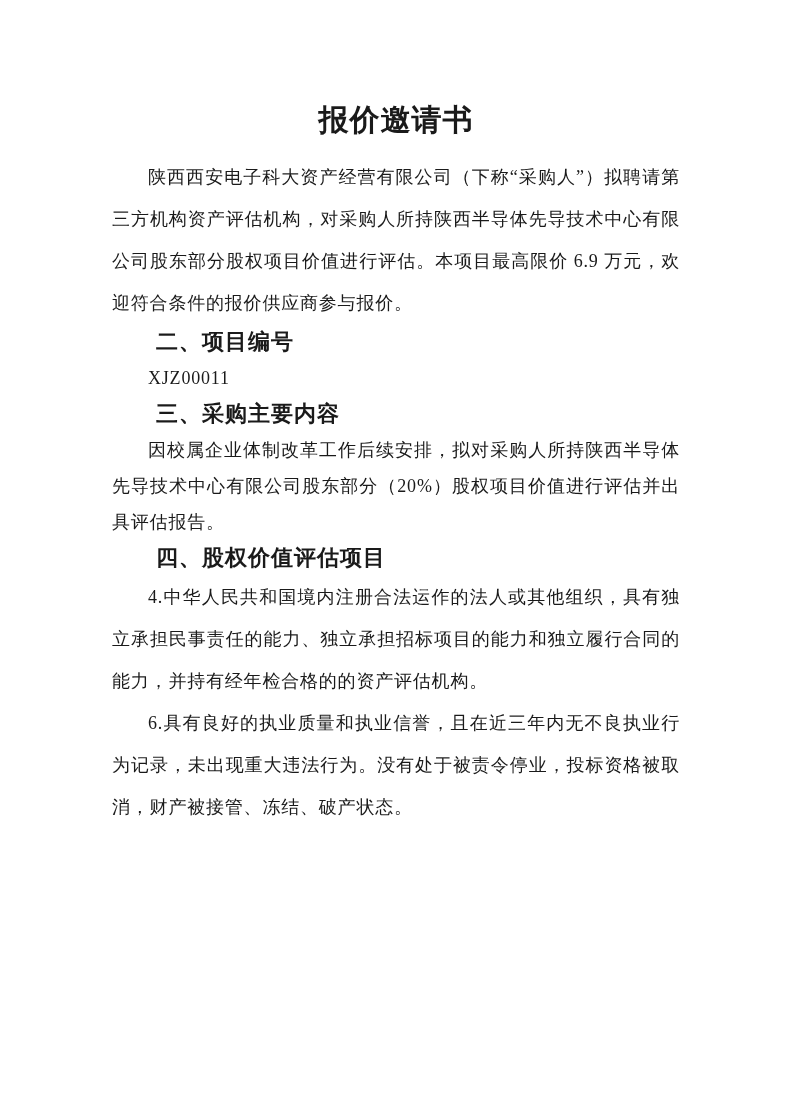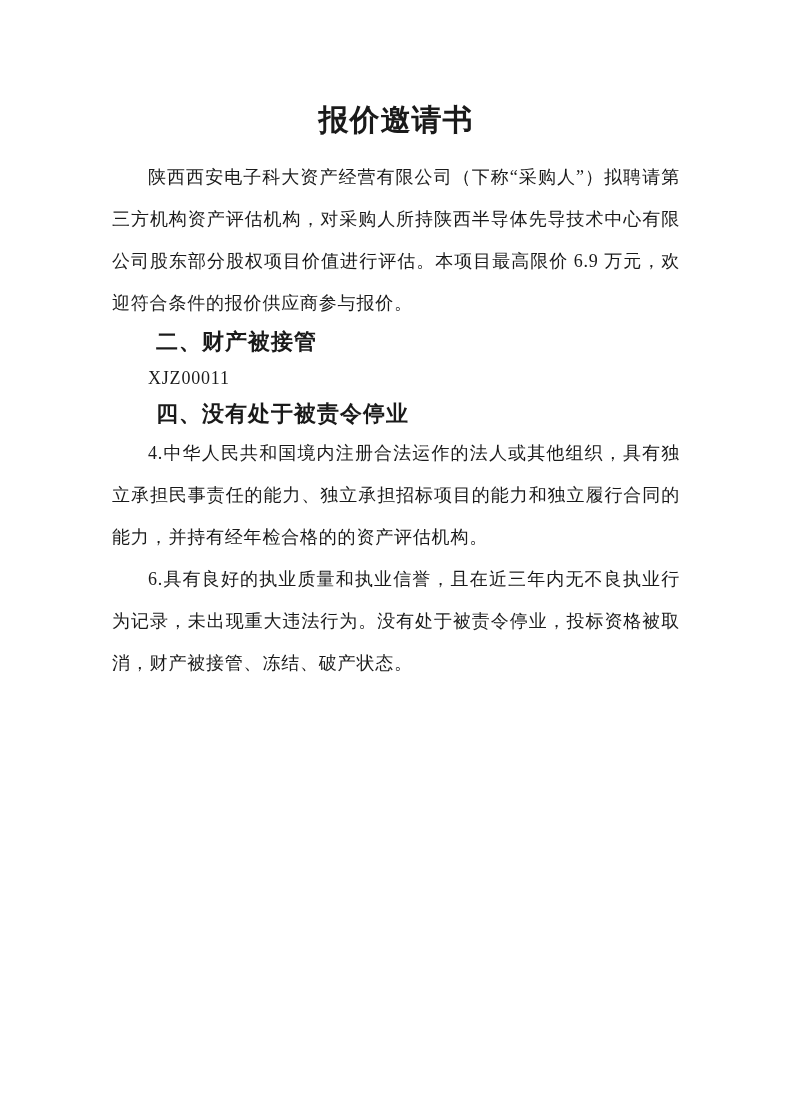--- a/index.html
+++ b/index.html
@@ -54,24 +54,28 @@
 <body>
 
 <div class="page">
 
   <h1 class="doc-title">报价邀请书</h1>
 
   <p class="body-para lh-wide">陕西西安电子科大资产经营有限公司（下称“采购人”）拟聘请第三方机构资产评估机构，对采购人所持陕西半导体先导技术中心有限公司股东部分股权项目价值进行评估。本项目最高限价 6.9 万元，欢迎符合条件的报价供应商参与报价。</p>
 
 
   <div>
-    <h2 class="section-heading">二、财产被接管</h2>
+    <h2 class="section-heading">二、项目编号</h2>
     <p class="body-para lh-tight">XJZ00011</p>
   </div>
 
+  <div>
+    <h2 class="section-heading">三、采购主要内容</h2>
+    <p class="body-para lh-tight">因校属企业体制改革工作后续安排，拟对采购人所持陕西半导体先导技术中心有限公司股东部分（20%）股权项目价值进行评估并出具评估报告。</p>
+  </div>
 
   <div>
-    <h2 class="section-heading">四、没有处于被责令停业</h2>
+    <h2 class="section-heading">四、股权价值评估项目</h2>
     <p class="body-para lh-wide">4.中华人民共和国境内注册合法运作的法人或其他组织，具有独立承担民事责任的能力、独立承担招标项目的能力和独立履行合同的能力，并持有经年检合格的的资产评估机构。</p>
     <p class="body-para lh-wide">6.具有良好的执业质量和执业信誉，且在近三年内无不良执业行为记录，未出现重大违法行为。没有处于被责令停业，投标资格被取消，财产被接管、冻结、破产状态。</p>
   </div>
 
 </div>
 
 </body></html>

